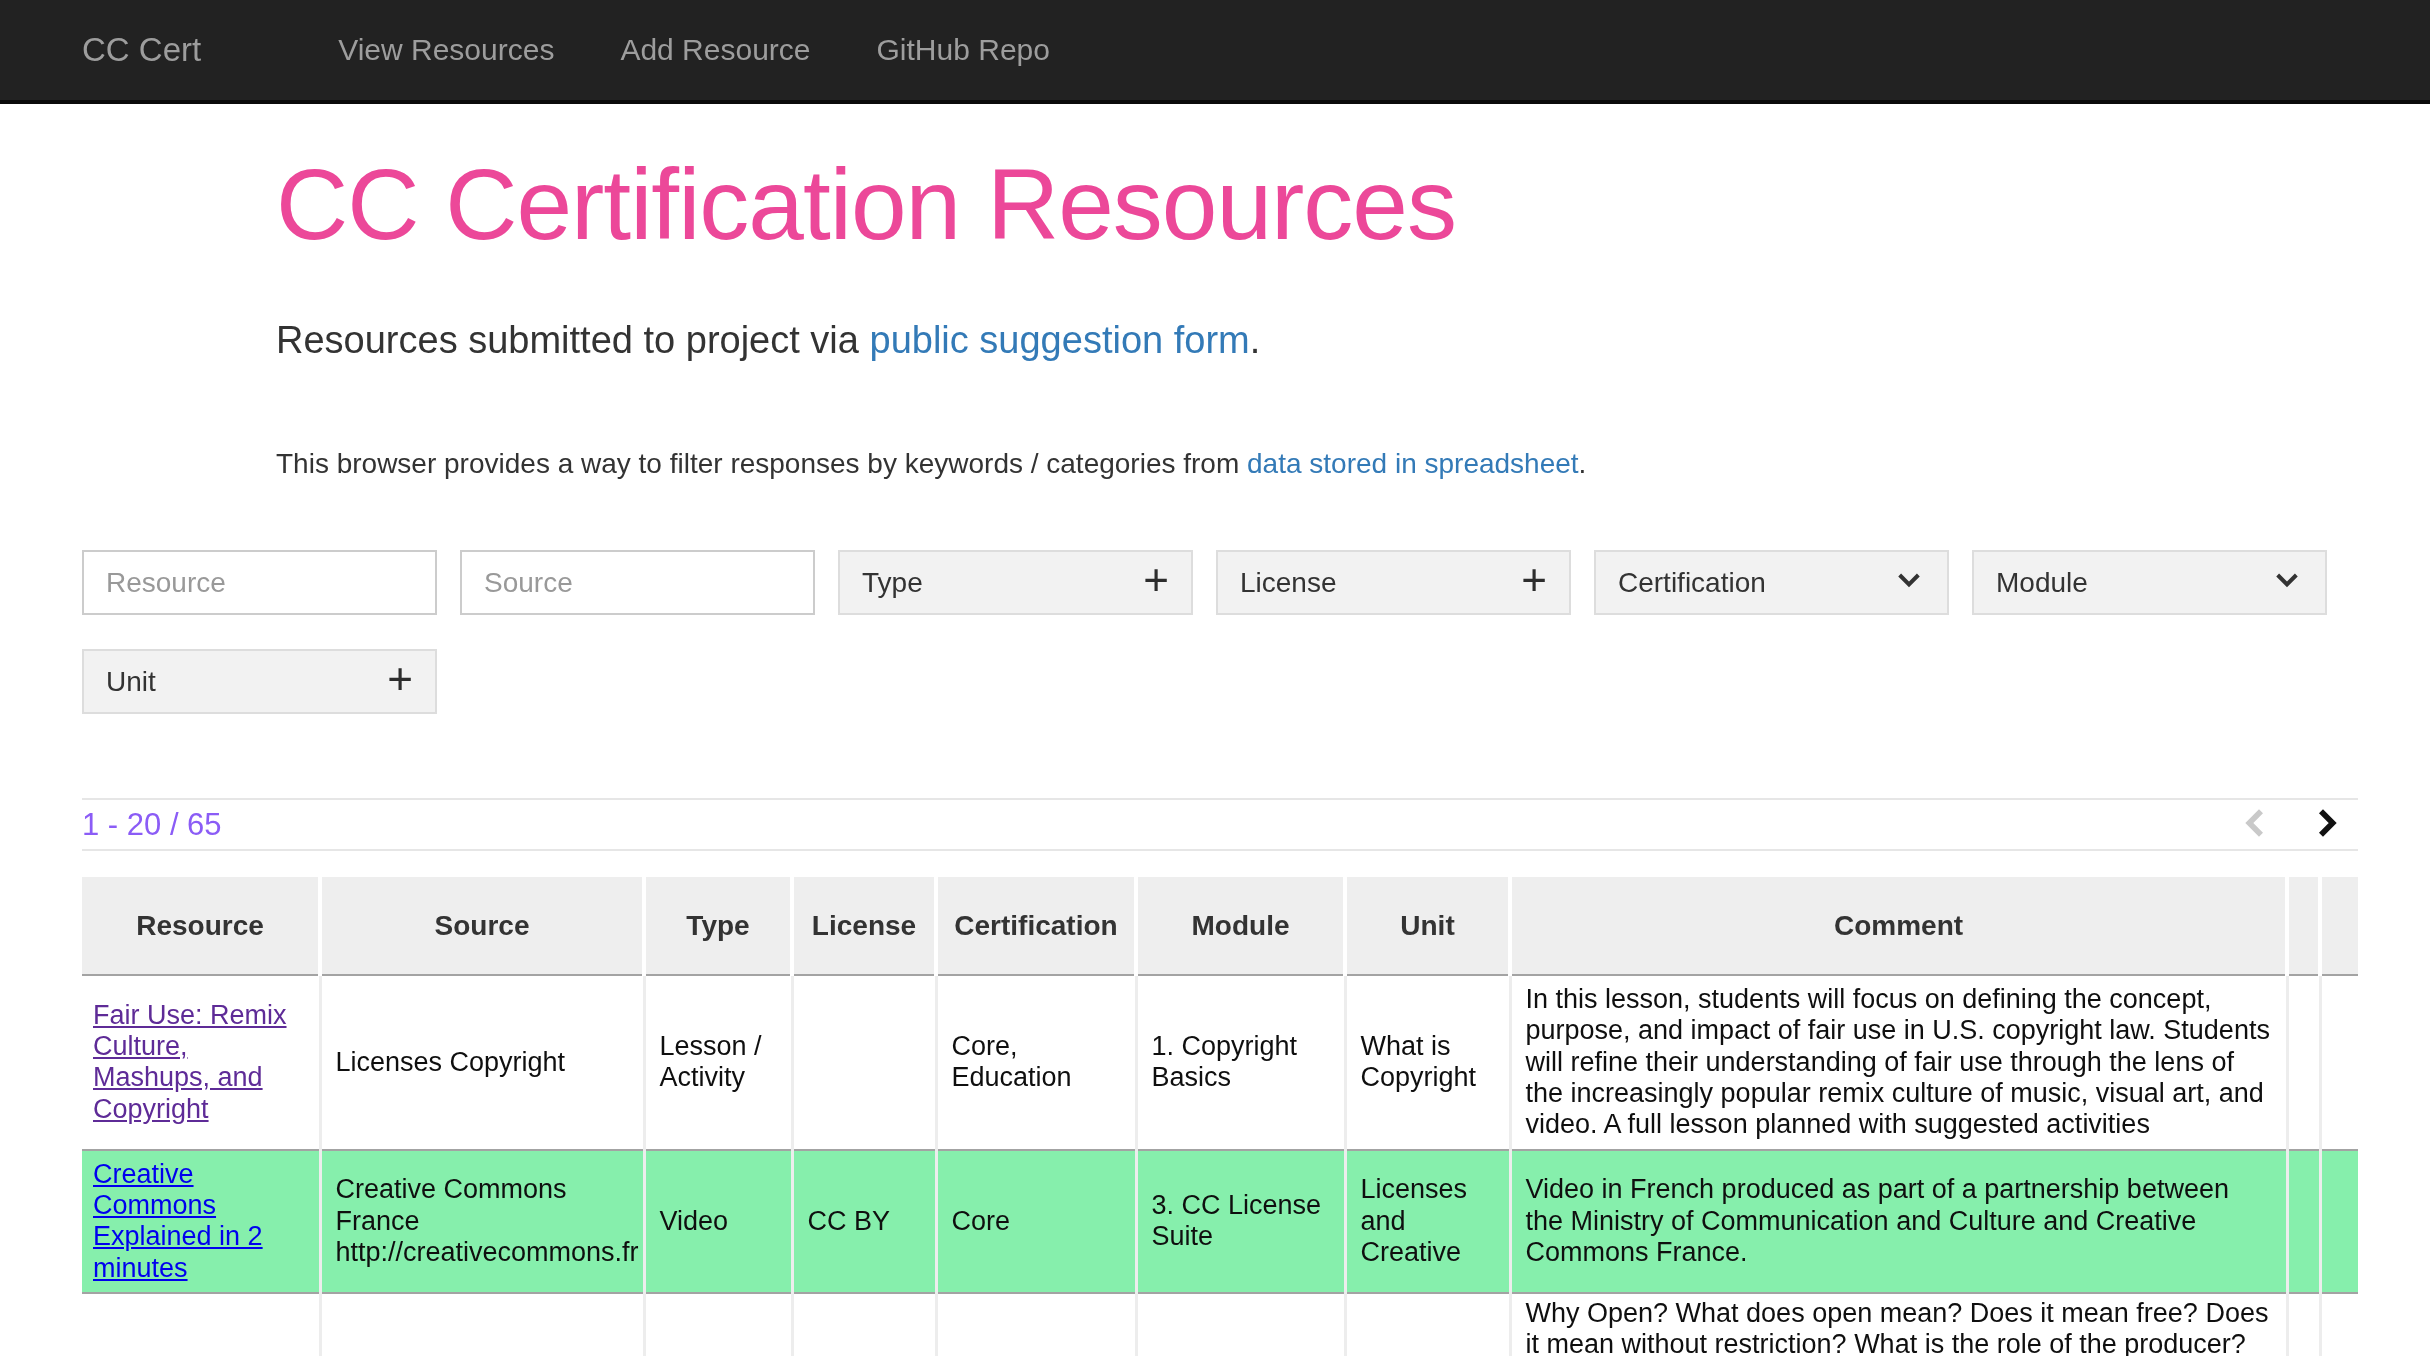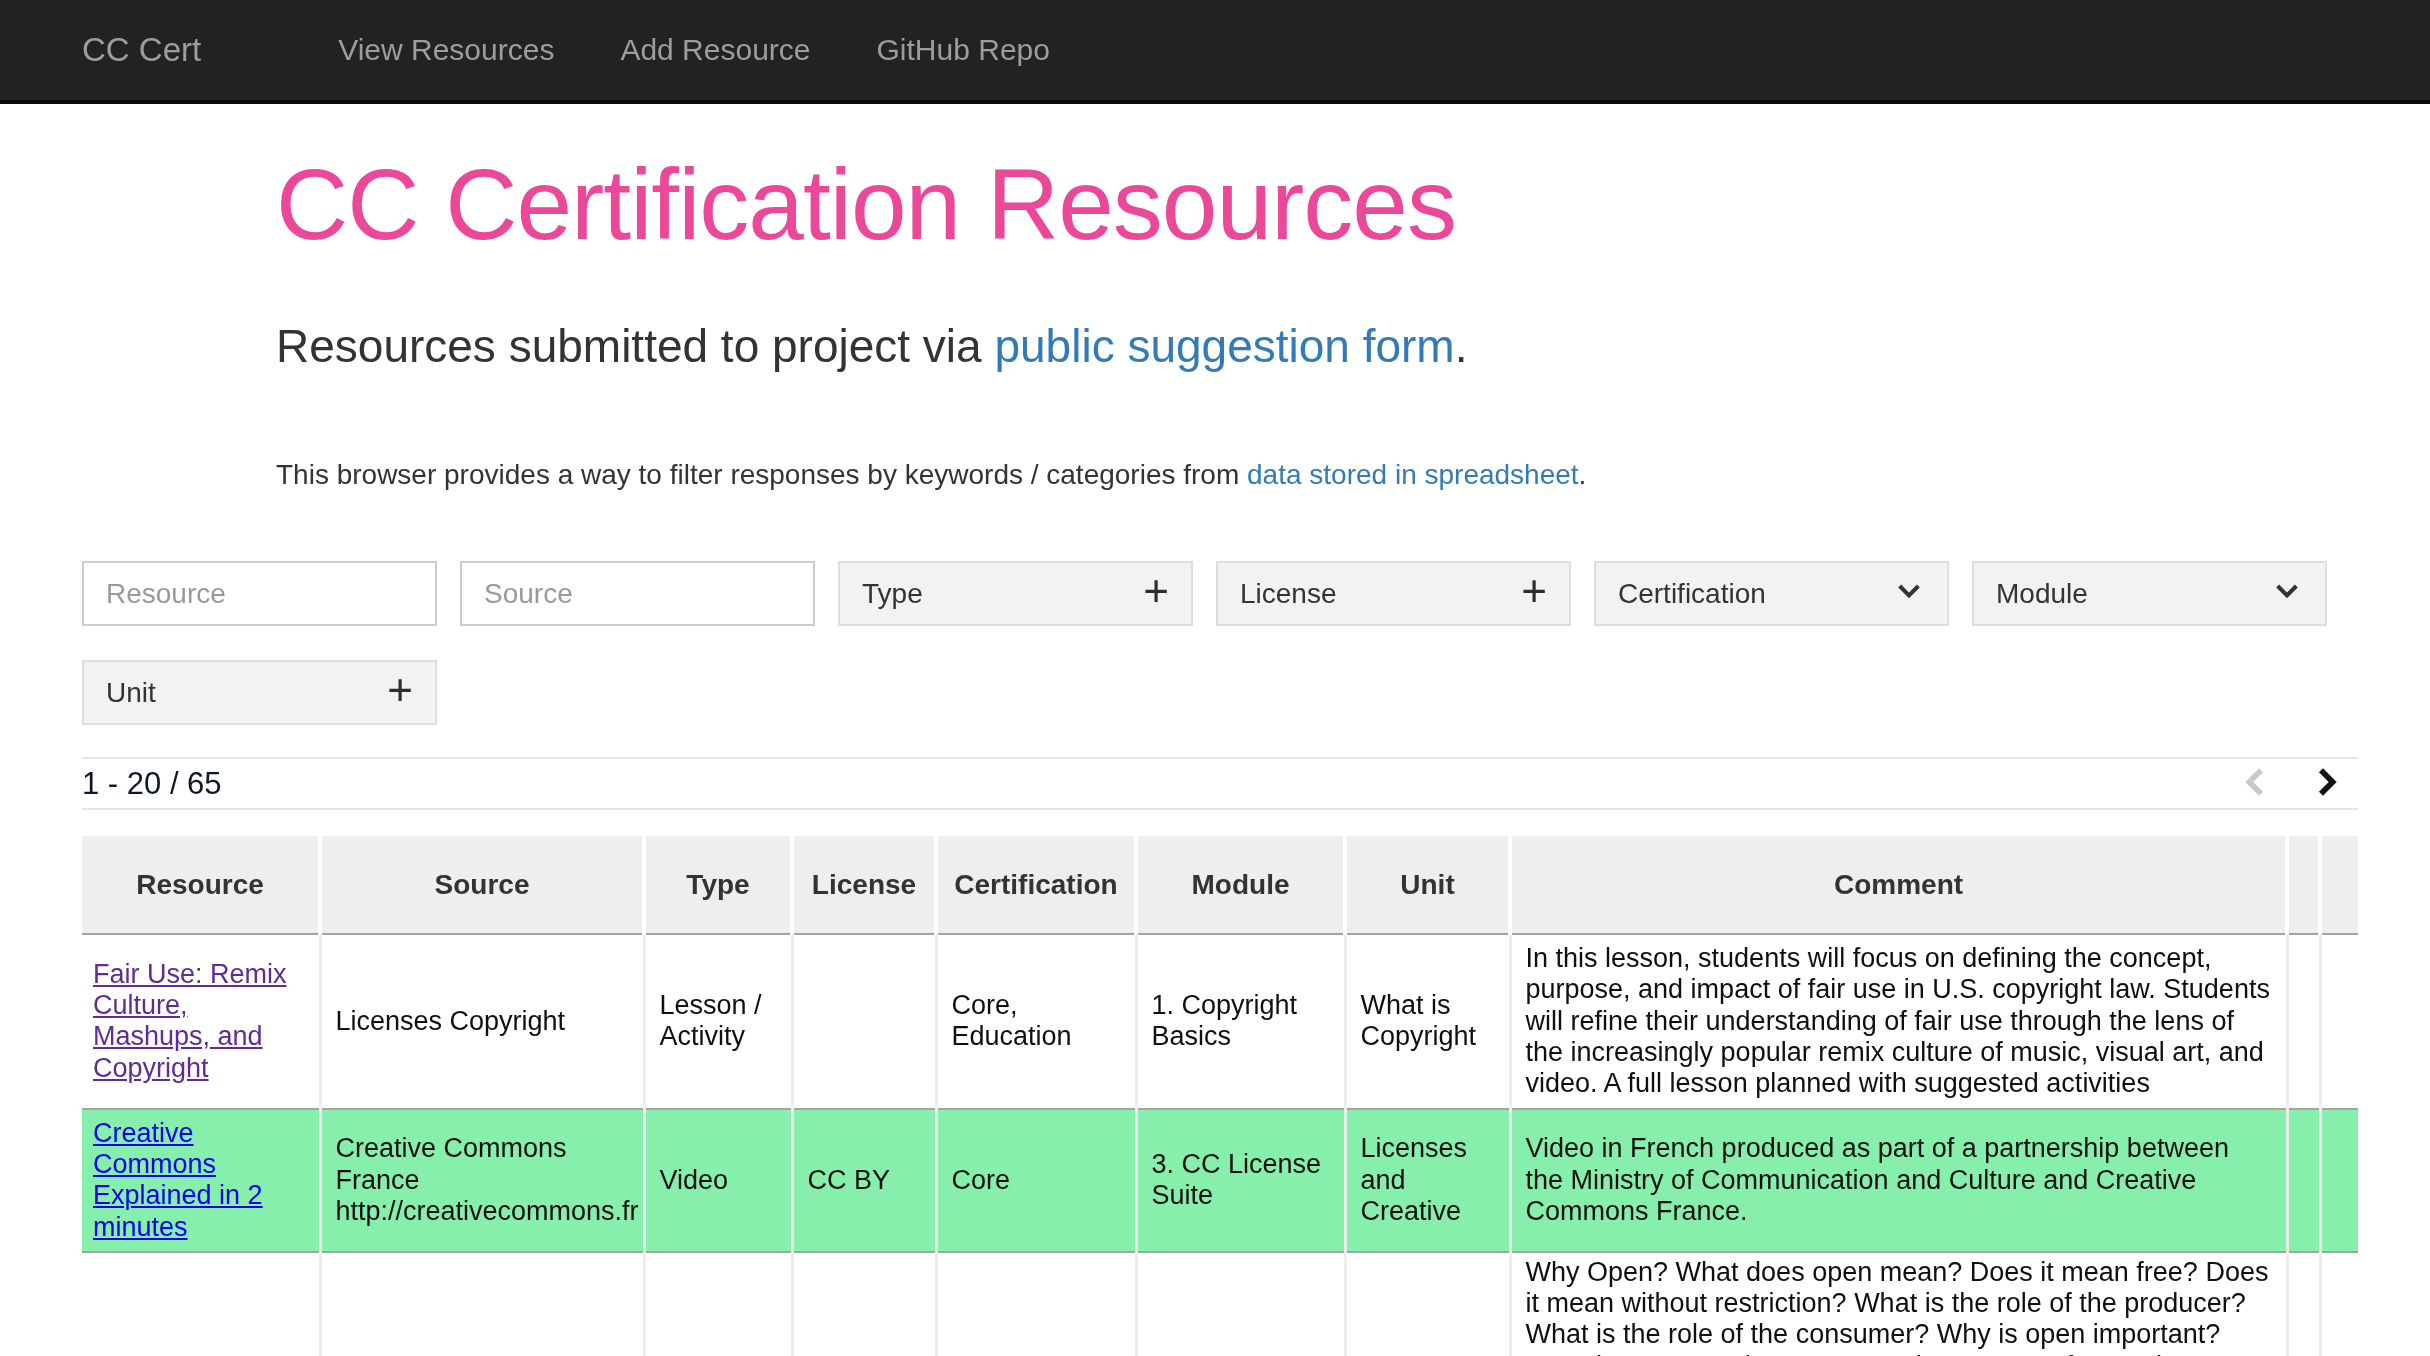--- a/index.html
+++ b/index.html
@@ -15,21 +15,21 @@
     height:104px; background:#222; border-bottom:4px solid #0a0a0a;
     display:flex; align-items:center; padding-left:82px;gap:36px;
   }
   .brand { color:#9d9d9d; font-size:33px; text-decoration:none; margin-right:34px; }
   .nav-links { list-style:none; display:flex; margin:4px; padding:0 0 0 30px; }
   .nav-links a { color:#9d9d9d; font-size:30px; text-decoration:none; padding:0 33px; display:block; }
 
   
   .hero { padding:0 0 0 276px; }
   .page-title { font-size:100px; font-weight:500; color:#ec4899; margin:48px 0 0 0; line-height:1.05; letter-spacing:-1px; }
-  .subtitle { font-size:46px; color:#333; margin:62px 0 0 0; font-weight:400; }
+  .subtitle { font-size:38px; color:#333; margin:62px 0 0 0; font-weight:400; }
   .desc { font-size:28px; color:#333; margin:86px 0 0 0; }
   .tlink { color:#337ab7; text-decoration:none; cursor:pointer; }
 
   
   .content { padding-left:82px; width:2358px; }
 
   .filters { margin-top:70px; display:flex; gap:23px; }
   .filters-row2 { margin-top:34px; }
   .filter-input {
     width:355px; height:65px; border:2px solid #ccc; background:#fff;
@@ -39,24 +39,24 @@
   .filter-input::placeholder { color:#999; opacity:1; }
   .filter-btn {
     width:355px; height:65px; background:#f2f2f2; border:2px solid #ddd;
     display:flex; align-items:center; justify-content:space-between;
     padding:0 22px; font-size:28px; color:#333; cursor:pointer; user-select:none;
   }
   .plus-glyph { font-size:44px; font-weight:400; color:#2d2d2d; line-height:1; margin-top:-5px; }
 
   
   .pagination {
-    margin-top:32px; width:2276px; height:53px;
+    margin-top:84px; width:2276px; height:53px;
     border-top:2px solid #e6e6e6; border-bottom:2px solid #e6e6e6;
     display:flex; align-items:center; justify-content:space-between;
-    font-size:31px; color:#0f172a;
+    font-size:31px; color:#8b5cf6;
   }
   .pag-arrows { display:flex; align-items:center; gap:30px; padding-right:12px; }
   .pag-btn { background:none; border:none; padding:0; cursor:pointer; display:flex; align-items:center; }
 
   
   table.res-table {
     margin-top:26px; width:2276px; border-collapse:collapse; table-layout:fixed;
     font-size:27px;
   }
   .res-table thead th {

